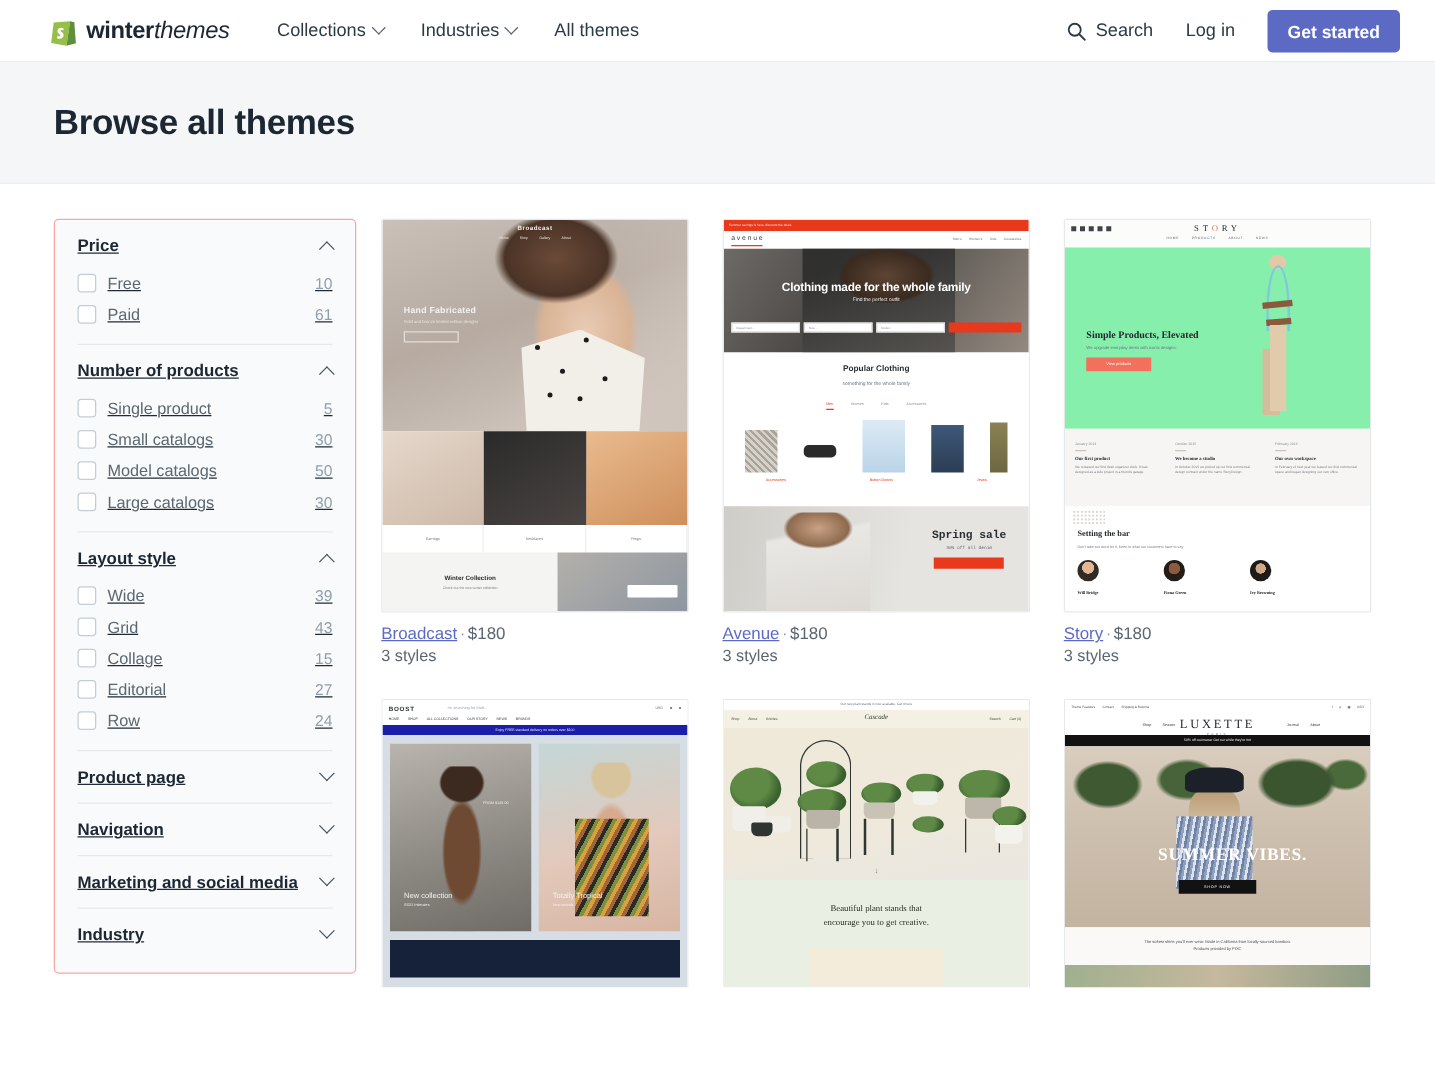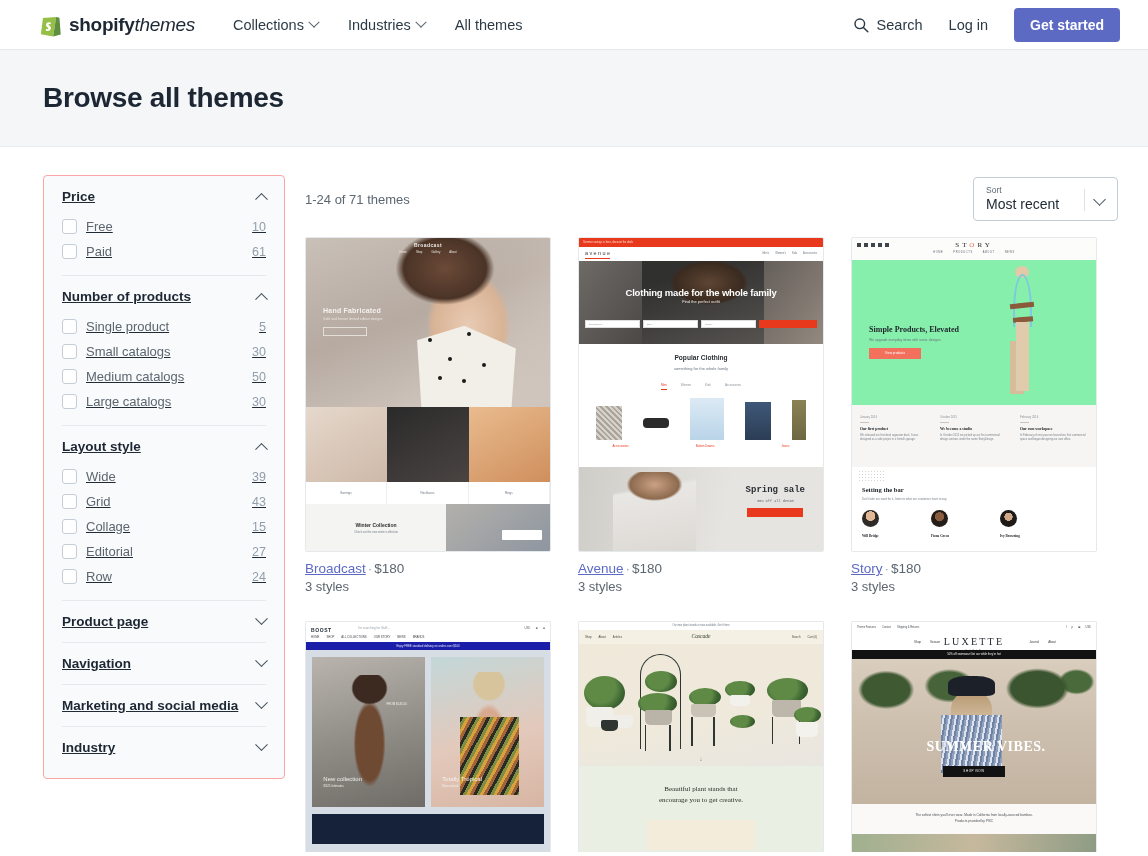--- a/index.html
+++ b/index.html
@@ -327,21 +327,21 @@
 </head>
 <body>
 
 <div class="header">
   <div class="brand">
     <svg class="logo-bag" viewBox="0 0 24 26">
       <path d="M3.2 5.3 L1 23.2 L14.4 25.6 L17.6 4.2 Z" fill="#95bf47"></path>
       <path d="M17.6 4.2 L14.4 25.6 L22.6 23.4 L21.2 5.1 Z" fill="#5e8e3e"></path>
       <path d="M12.1 10.6 c-.7-.4-1.5-.6-2.3-.6 -2.2 0-3.3 1.4-3.3 3 0 2.2 2.6 2.5 2.6 3.8 0 .4-.3.7-.8.7 -.8 0-1.6-.5-1.6-.5 l-.6 2 s.8.6 2.3.6 c2 0 3.5-1.3 3.5-3.3 0-2.4-2.7-2.7-2.7-3.8 0-.4.3-.7.9-.7 .7 0 1.4.3 1.4.3 Z" fill="#ffffff"></path>
     </svg>
-    <span class="brand-text"><span class="b">shopify</span><span class="i">themes</span></span>
+    <span class="brand-text"><span class="b">winter</span><span class="i">themes</span></span>
   </div>
 
   <nav class="nav">
     <div class="nav-item">
       <span>Collections</span>
       <span class="caret-sm"></span>
     </div>
     <div class="nav-item">
       <span>Industries</span>
       <span class="caret-sm"></span>
@@ -402,21 +402,21 @@
           <span class="opt-label">Single product</span>
           <span class="opt-count">5</span>
         </label>
         <label class="opt">
           <span class="cbox"></span>
           <span class="opt-label">Small catalogs</span>
           <span class="opt-count">30</span>
         </label>
         <label class="opt">
           <span class="cbox"></span>
-          <span class="opt-label">Medium catalogs</span>
+          <span class="opt-label">Model catalogs</span>
           <span class="opt-count">50</span>
         </label>
         <label class="opt">
           <span class="cbox"></span>
           <span class="opt-label">Large catalogs</span>
           <span class="opt-count">30</span>
         </label>
       </div>
     </section>
 
@@ -474,31 +474,20 @@
     </section>
     <section class="facet">
       <div class="facet-head">
         <span class="facet-title">Industry</span>
         <span class="chev down"></span>
       </div>
     </section>
   </aside>
 
   <main class="main">
-    <div class="main-top">
-      <span class="count-text">1-24 of 71 themes</span>
-      <div class="sort-box">
-        <div class="sort-inner">
-          <span class="sort-label">Sort</span>
-          <span class="sort-value">Most recent</span>
-        </div>
-        <span class="sort-div"></span>
-        <span class="sort-chev"></span>
-      </div>
-    </div>
 
     <div class="grid">
 
       <div class="card">
         <div class="thumb">
           <div class="site">
             <div class="bc-top"></div>
             <div class="bc-figure"></div>
             <div class="bc-dress"></div>
             <div class="bc-dot" style="left:50%;top:32%"></div>

